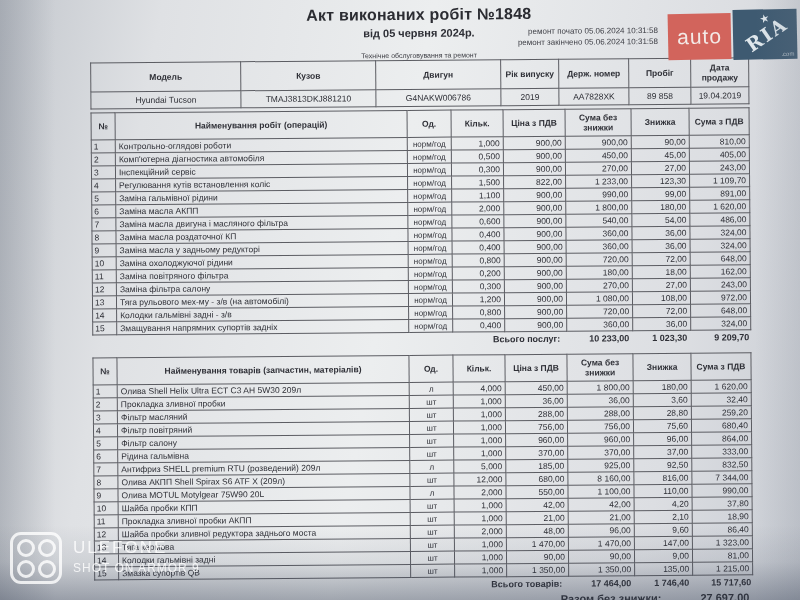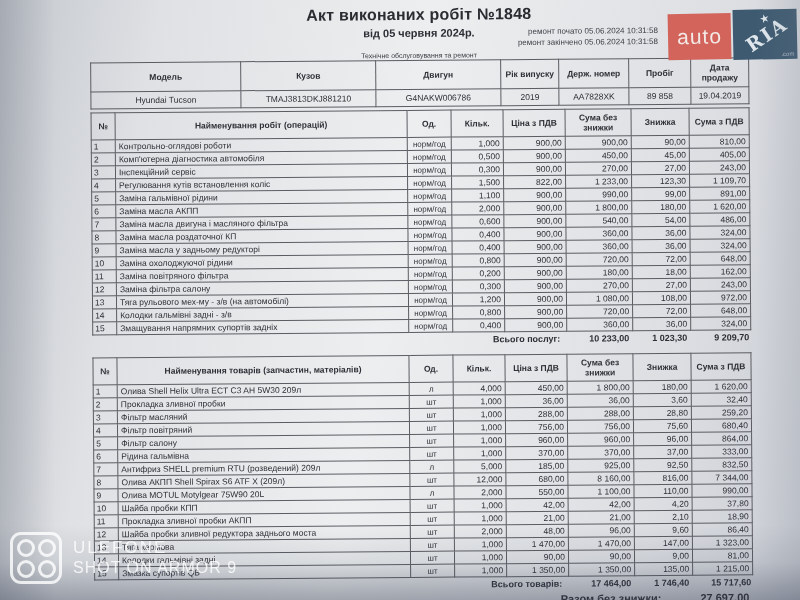--- a/index.html
+++ b/index.html
@@ -70,21 +70,21 @@
   .summary-line{margin-top:1px;}
   .summary-line .s-value{display:inline-block;width:85px;text-align:right;}
 
   .watermark{position:absolute;left:10px;bottom:16px;display:flex;align-items:center;gap:11px;
     color:rgba(255,255,255,.8);z-index:50;}
   .wm-icon{width:42px;height:42px;border:3px solid rgba(255,255,255,.8);border-radius:11px;
     display:grid;grid-template-columns:1fr 1fr;place-items:center;padding:2px;}
   .wm-lens{width:12px;height:12px;border:3px solid rgba(255,255,255,.8);border-radius:50%;}
   .wm-text{line-height:20px;}
   .wm-brand{font-size:17px;letter-spacing:2px;}
-  .wm-sub{font-size:16px;letter-spacing:1px;}
+  .wm-sub{font-size:12px;letter-spacing:1px;}
 </style>
 </head>
 <body>
 
 <div class="photo">
   <div class="tilt">
     <div class="doc">
 
       <div class="title">Акт виконаних робіт №1848</div>
       <div class="date-line">від 05 червня 2024р.</div>

